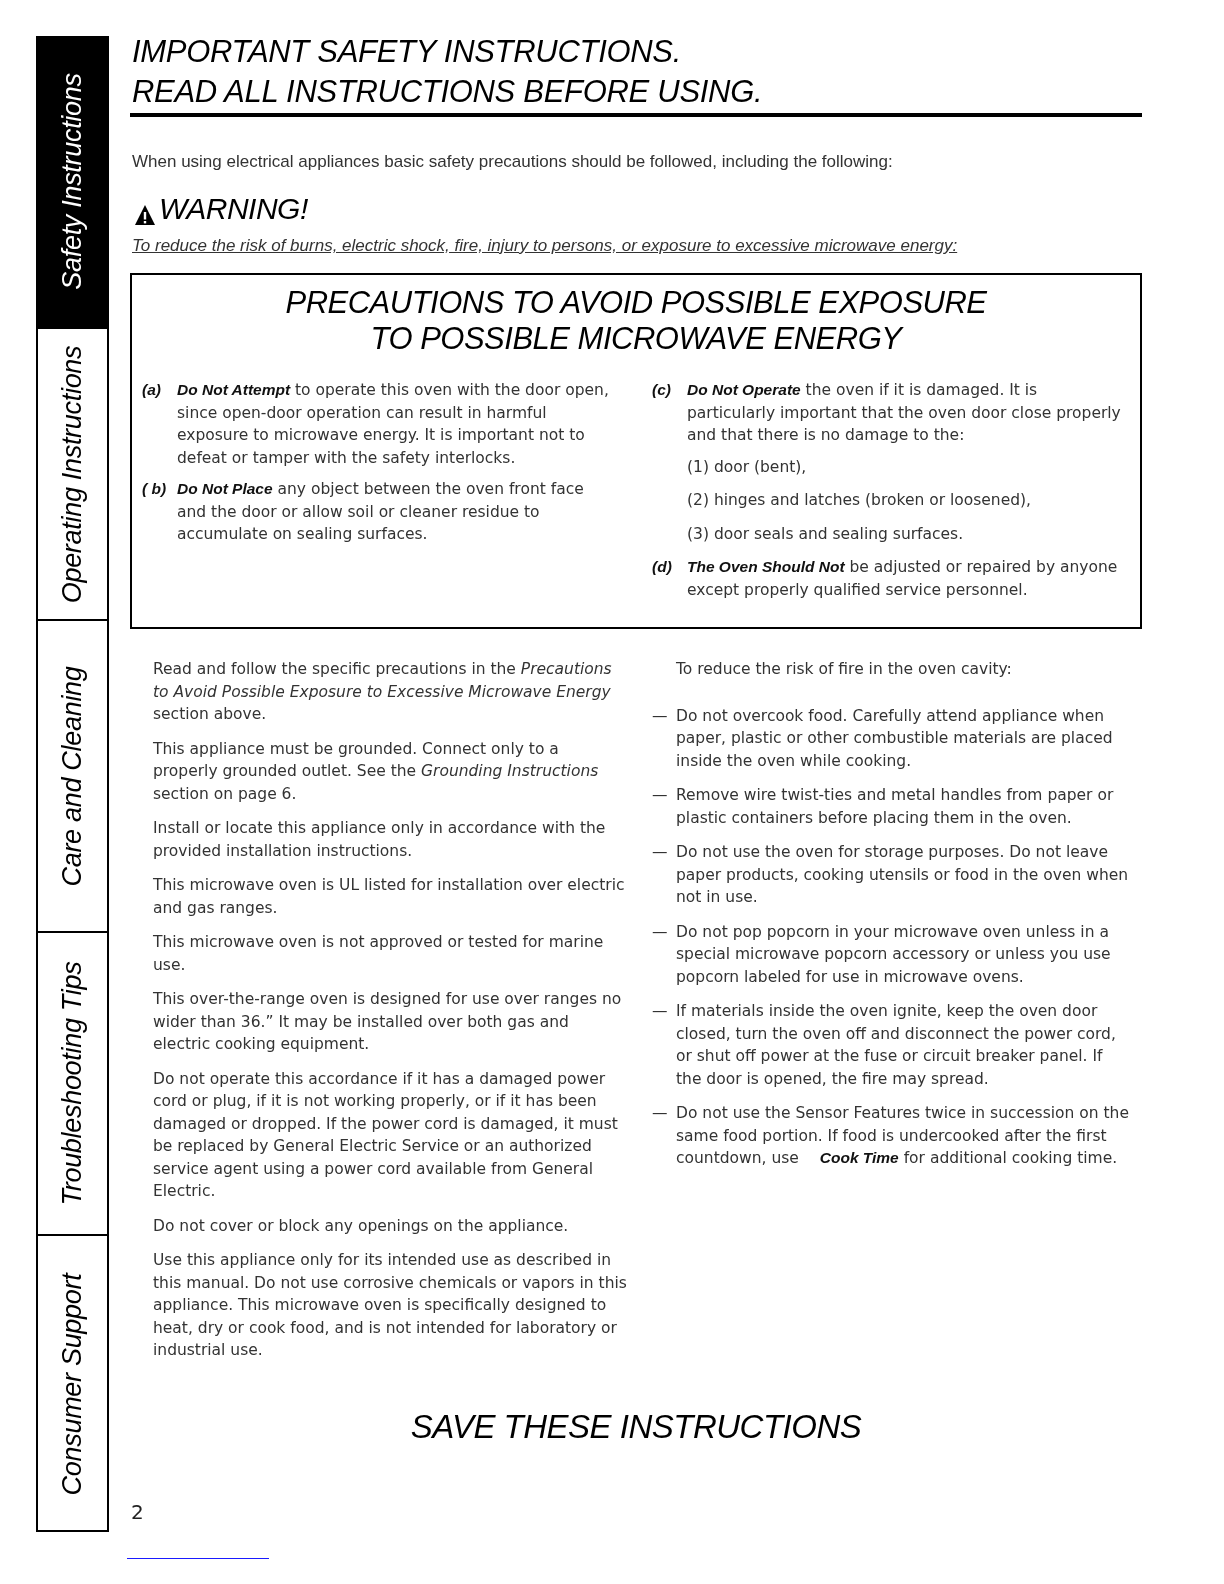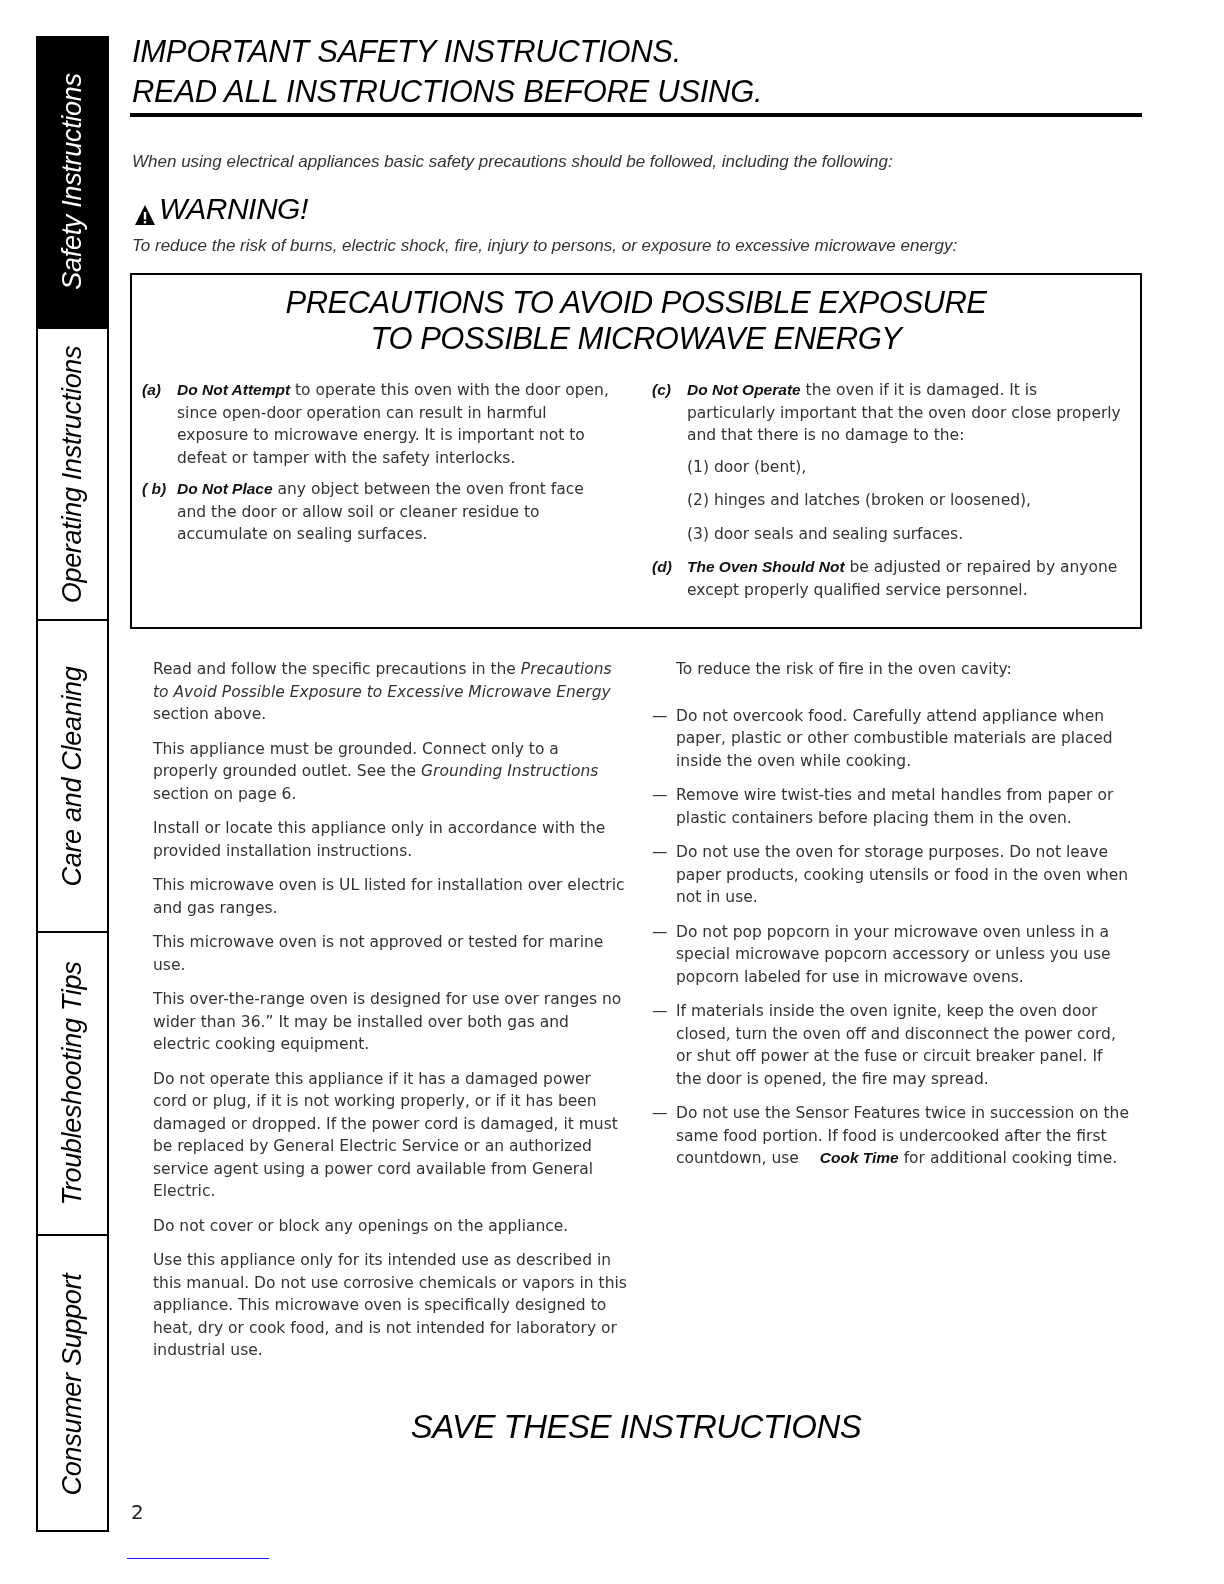--- a/index.html
+++ b/index.html
@@ -16,24 +16,24 @@
   .tab1 { top: 0; height: 293px; }
   .tab2 { top: 293px; height: 292px; }
   .tab3 { top: 585px; height: 312px; }
   .tab4 { top: 897px; height: 303px; }
   .tab5 { top: 1200px; height: 296px; border-bottom: none; }
 
   
   .title { position: absolute; left: 132px; top: 32px; font-family: "Liberation Sans", sans-serif; font-style: italic; font-size: 31px; line-height: 40px; color: #000; letter-spacing: -0.3px; }
   .title-rule { position: absolute; left: 130px; top: 113px; width: 1012px; height: 4px; background: #000; }
 
-  .intro { position: absolute; left: 132px; top: 152px; font-family: "Liberation Sans", sans-serif; font-style: italic; font-size: 17px; color: #333; }
+  .intro { position: absolute; left: 132px; top: 152px; font-family: "Liberation Sans", sans-serif; font-size: 17px; color: #333; }
   .warning { position: absolute; left: 134px; top: 192px; display: flex; align-items: flex-end; font-family: "Liberation Sans", sans-serif; font-style: italic; font-size: 30px; color: #000; letter-spacing: -0.5px; }
   .warning svg { width: 22px; height: 22px; margin-right: 3px; }
-  .warn-sub { position: absolute; left: 132px; top: 236px; font-family: "Liberation Sans", sans-serif; font-style: italic; font-size: 17px; color: #333; }
+  .warn-sub { position: absolute; left: 132px; top: 236px; font-family: "Liberation Sans", sans-serif; font-style: italic; font-size: 17px; color: #333; text-decoration: underline; }
 
   
   .box { position: absolute; left: 130px; top: 273px; width: 1012px; height: 356px; border: 2px solid #000; }
   .box-title { position: absolute; left: 0; right: 0; top: 10px; text-align: center; font-family: "Liberation Sans", sans-serif; font-style: italic; font-size: 31px; line-height: 36px; color: #000; letter-spacing: -0.5px; }
   .col { position: absolute; font-size: 15.5px; line-height: 22.5px; color: #333; }
   .col.left { left: 10px; top: 104px; width: 470px; }
   .col.right { left: 520px; top: 104px; width: 470px; }
   .item { display: flex; margin-bottom: 9px; }
   .item .lbl { width: 35px; flex: none; font-style: italic; font-weight: bold; color: #111; font-family: "Liberation Sans", sans-serif; }
   .item .txt { flex: 1; }
@@ -125,21 +125,21 @@
   </div>
 </div>
 
 <div class="bcol left">
   <p class="para"><span>Read and follow the specific precautions in the </span><i>Precautions to Avoid Possible Exposure to Excessive Microwave Energy</i><span> section above.</span></p>
   <p class="para"><span>This appliance must be grounded. Connect only to a properly grounded outlet. See the </span><i>Grounding Instructions</i><span> section on page 6.</span></p>
   <p class="para">Install or locate this appliance only in accordance with the provided installation instructions.</p>
   <p class="para">This microwave oven is UL listed for installation over electric and gas ranges.</p>
   <p class="para">This microwave oven is not approved or tested for marine use.</p>
   <p class="para">This over-the-range oven is designed for use over ranges no wider than 36.” It may be installed over both gas and electric cooking equipment.</p>
-  <p class="para">Do not operate this appliance if it has a damaged power cord or plug, if it is not working properly, or if it has been damaged or dropped. If the power cord is damaged, it must be replaced by General Electric Service or an authorized service agent using a power cord available from General Electric.</p>
+  <p class="para">Do not operate this accordance if it has a damaged power cord or plug, if it is not working properly, or if it has been damaged or dropped. If the power cord is damaged, it must be replaced by General Electric Service or an authorized service agent using a power cord available from General Electric.</p>
   <p class="para">Do not cover or block any openings on the appliance.</p>
   <p class="para">Use this appliance only for its intended use as described in this manual. Do not use corrosive chemicals or vapors in this appliance. This microwave oven is specifically designed to heat, dry or cook food, and is not intended for laboratory or industrial use.</p>
 </div>
 
 <div class="bcol right">
   <p class="para-plain">To reduce the risk of fire in the oven cavity:</p>
   <div class="dash">
       <span class="d">—</span>
       <span class="txt">Do not overcook food. Carefully attend appliance when paper, plastic or other combustible materials are placed inside the oven while cooking.</span>
     </div>

